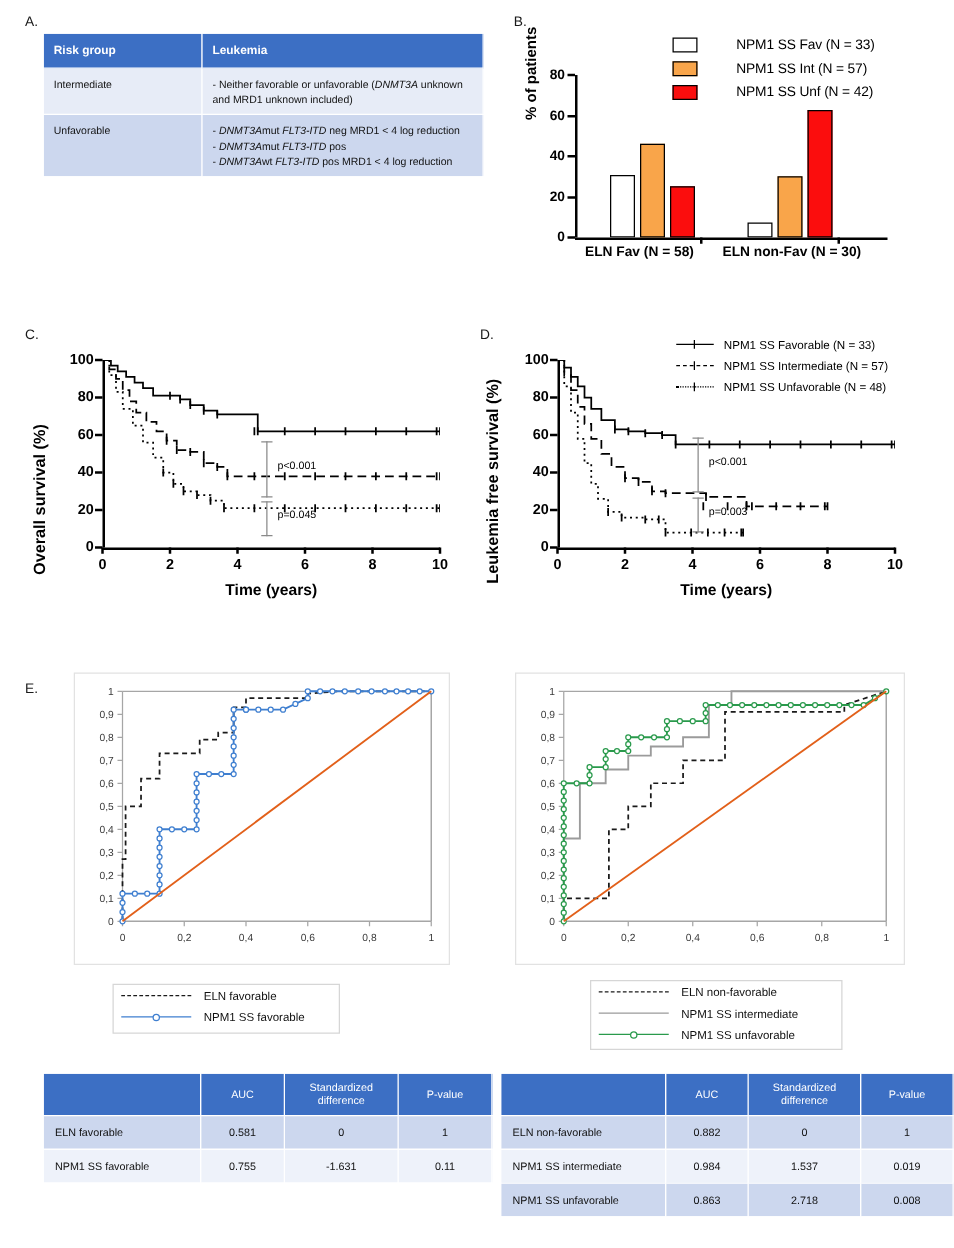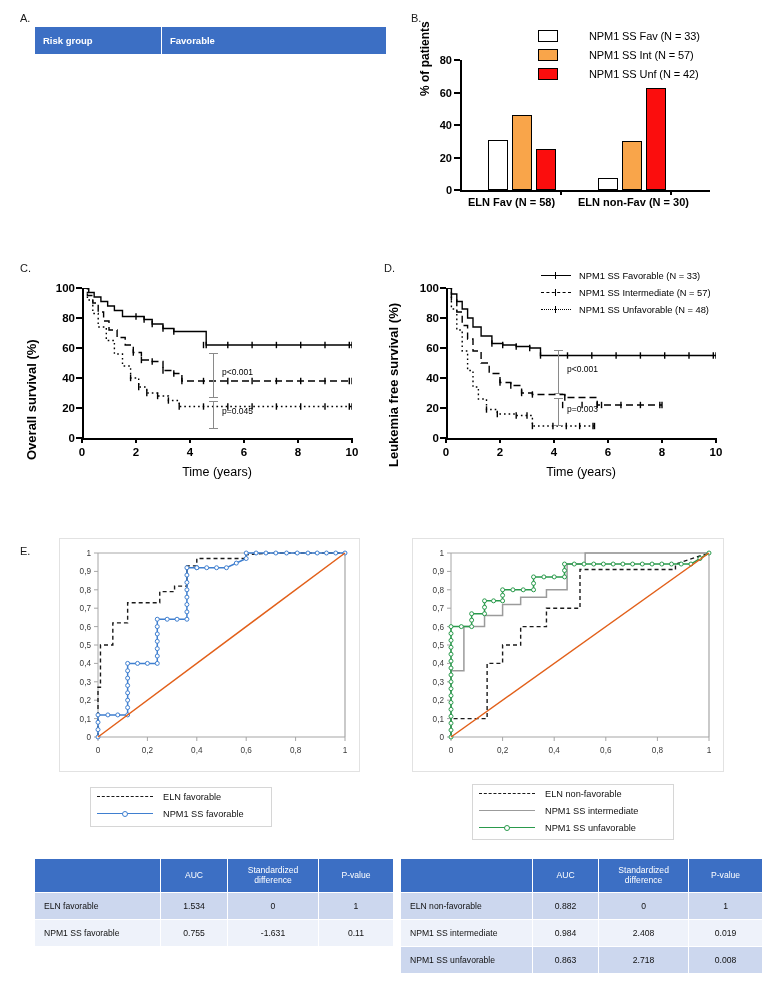--- a/index.html
+++ b/index.html
@@ -39,21 +39,21 @@
   .km{position:absolute;}
   .km-ylabel{position:absolute;transform:rotate(-90deg);transform-origin:left top;
              font-size:13px;font-weight:bold;white-space:nowrap;}
   .km-plot{position:absolute;}
   .km-ax-y{position:absolute;left:0;top:0;width:2px;background:#000;}
   .km-ax-x{position:absolute;left:0;height:2px;background:#000;}
   .km-yt{position:absolute;left:-6px;width:6px;height:2px;background:#000;}
   .km-ytl{position:absolute;right:calc(100% + 7px);font-size:11.5px;font-weight:bold;transform:translateY(-50%);}
   .km-xt{position:absolute;width:2px;height:5px;background:#000;}
   .km-xtl{position:absolute;font-size:11.5px;font-weight:bold;transform:translateX(-50%);}
-  .km-xtitle{position:absolute;font-size:12.5px;font-weight:normal;text-align:center;}
+  .km-xtitle{position:absolute;font-size:12.5px;font-weight:bold;text-align:center;}
   .pval{position:absolute;font-size:8.5px;white-space:nowrap;}
   .pbar{position:absolute;width:1px;background:#8a8a8a;}
   .pbar::before,.pbar::after{content:"";position:absolute;left:-4px;width:9px;height:1.4px;background:#8a8a8a;}
   .pbar::before{top:0;} .pbar::after{bottom:0;}
 
   
   .km-legend{position:absolute;}
   .kl-row{display:flex;align-items:center;height:17px;}
   .kl-key{width:30px;height:10px;margin-right:8px;position:relative;}
   .kl-key .hline{position:absolute;top:4.4px;left:0;width:30px;height:0;border-top:1.4px solid #000;}
@@ -85,24 +85,38 @@
 </style>
 </head>
 <body>
 
 <div class="panel-letter" style="left:20px;top:12px;">A.</div>
 <div id="panelA">
   <table>
     <thead>
       <tr>
         <th class="c1">Risk group</th>
-        <th>Favorable</th>
+        <th>Leukemia</th>
       </tr>
     </thead>
     <tbody>
+      <tr class="r-even">
+        <td class="c1">Intermediate</td>
+        <td>
+          <span class="ln">- Neither favorable or unfavorable (<i>DNMT3A</i> unknown and MRD1 unknown included)</span>
+        </td>
+      </tr>
+      <tr class="r-odd">
+        <td class="c1">Unfavorable</td>
+        <td>
+          <span class="ln">- <i>DNMT3A</i>mut <i>FLT3-ITD</i> neg MRD1 &lt; 4 log reduction</span>
+          <span class="ln">- <i>DNMT3A</i>mut <i>FLT3-ITD</i> pos</span>
+          <span class="ln">- <i>DNMT3A</i>wt <i>FLT3-ITD</i> pos MRD1 &lt; 4 log reduction</span>
+        </td>
+      </tr>
     </tbody>
   </table>
 </div>
 
 <div class="panel-letter" style="left:411px;top:12px;">B.</div>
 <div id="panelB">
   <div class="bchart-legend">
     <div class="bleg-row">
       <span class="bleg-key" id="bk0" style="background: rgb(255, 255, 255);"></span>
       <span class="bleg-txt">NPM1 SS Fav (N = 33)</span>
@@ -571,21 +585,21 @@
       <tr>
         <th style="width:119px;"></th>
         <th style="width:60px;">AUC</th>
         <th style="width:84px;">Standardized difference</th>
         <th style="width:68px;">P-value</th>
       </tr>
     </thead>
     <tbody>
       <tr class="odd">
         <td class="lft">ELN favorable</td>
-        <td>1.534</td>
+        <td>0.581</td>
         <td>0</td>
         <td>1</td>
       </tr>
       <tr class="even">
         <td class="lft">NPM1 SS favorable</td>
         <td>0.755</td>
         <td>-1.631</td>
         <td>0.11</td>
       </tr>
     </tbody>
@@ -605,21 +619,21 @@
     <tbody>
       <tr class="odd">
         <td class="lft">ELN non-favorable</td>
         <td>0.882</td>
         <td>0</td>
         <td>1</td>
       </tr>
       <tr class="even">
         <td class="lft">NPM1 SS intermediate</td>
         <td>0.984</td>
-        <td>2.408</td>
+        <td>1.537</td>
         <td>0.019</td>
       </tr>
       <tr class="odd">
         <td class="lft">NPM1 SS unfavorable</td>
         <td>0.863</td>
         <td>2.718</td>
         <td>0.008</td>
       </tr>
     </tbody>
   </table>

